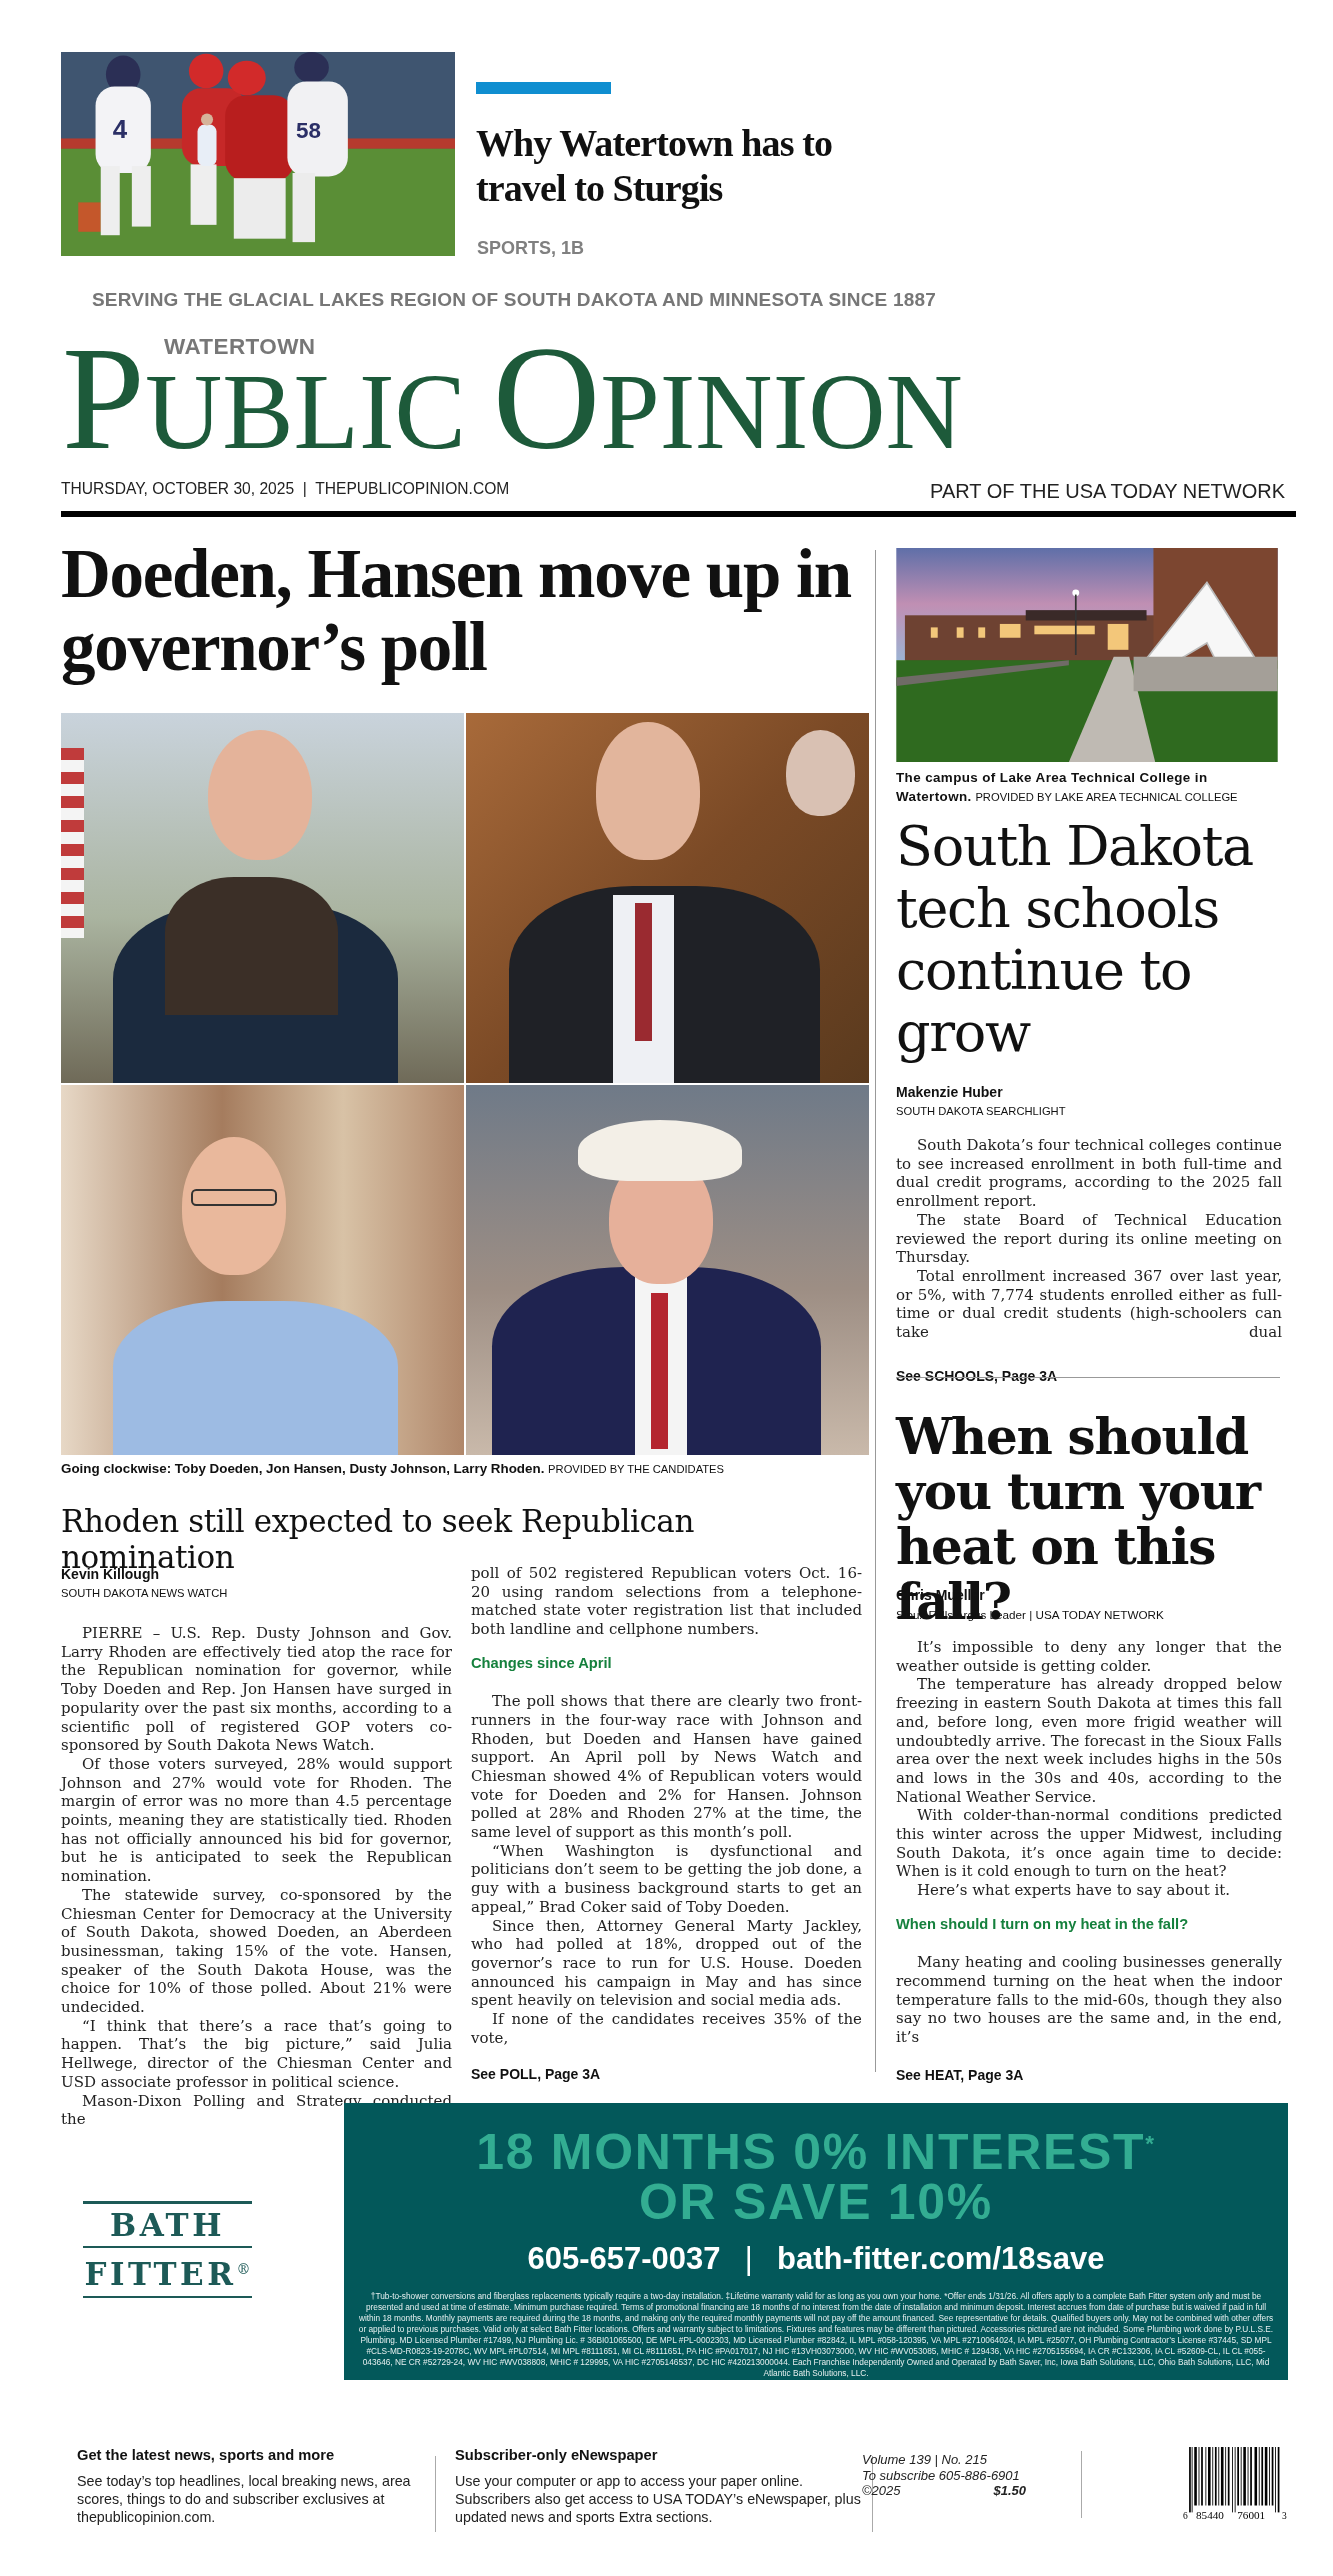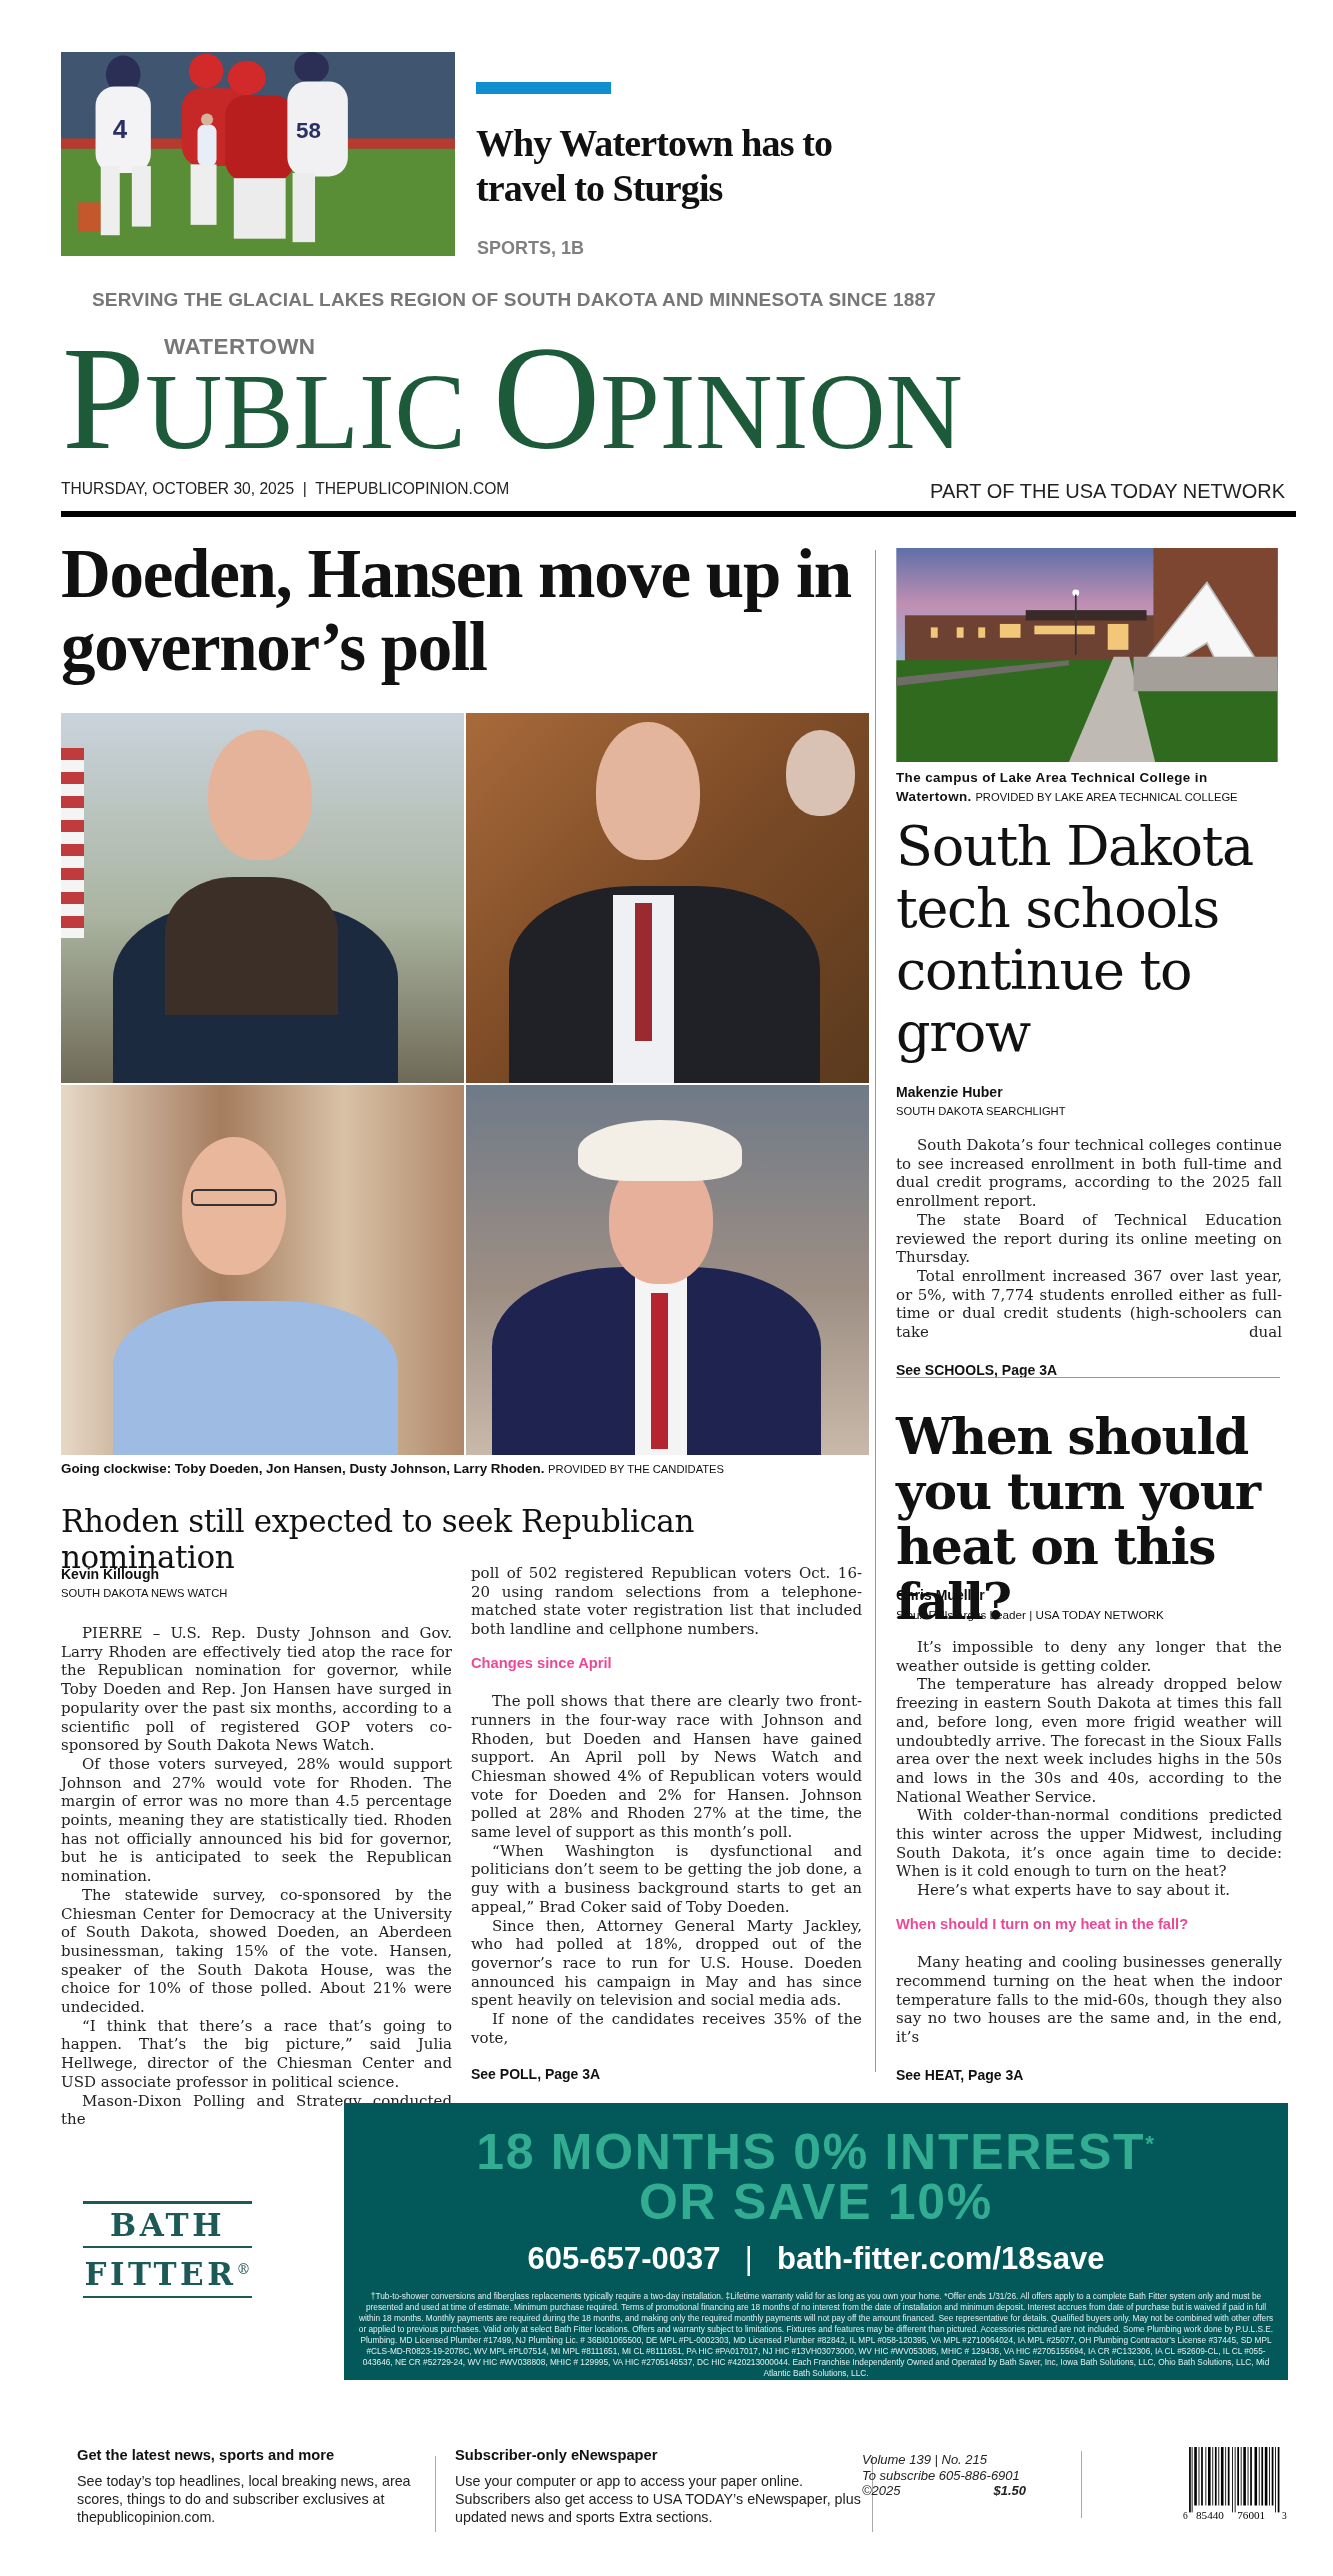--- a/index.html
+++ b/index.html
@@ -31,21 +31,21 @@
   .photo-cell .head { position: absolute; border-radius: 50% 50% 46% 46%; }
   .photo-cell .torso { position: absolute; border-radius: 40% 40% 0 0; }
   .caption { left: 61px; top: 1461px; width: 813px; font-size: 13.4px; }
   .caption b { font-weight: bold; }
   .caption .credit { font-size: 11.2px; text-transform: uppercase; }
   .subhead { left: 61px; top: 1503px; width: 813px; font-size: 31px; font-family: "DejaVu Serif", serif; letter-spacing: -0.4px; }
   .byline-name { font-size: 14px; font-weight: bold; }
   .byline-org { font-size: 11.2px; margin-top: 5.2px; text-transform: uppercase; }
   .body-col { font-size: 15px; line-height: 18.7px; text-align: justify; color: #222; }
   .body-col p { text-indent: 21px; }
-  .body-col h4 { font-family: "Liberation Sans", sans-serif; font-size: 14.7px; font-weight: bold; margin: 15.6px 0 19px; text-indent: 0; color:#ec4899; }
+  .body-col h4 { font-family: "Liberation Sans", sans-serif; font-size: 14.7px; font-weight: bold; margin: 15.6px 0 19px; text-indent: 0; color:#15803d; }
   .see-more { font-family: "Liberation Sans", sans-serif; font-size: 14px; font-weight: bold; color: #111; }
 
   .vdivider { left: 875px; top: 550px; width: 0.9px; height: 1522px; background: #999; }
 
   
   .campus-photo { left: 896px; top: 548px; width: 382px; height: 214px; overflow: hidden; }
   .rc-caption { left: 896px; top: 768px; width: 386px; font-size: 13.4px; line-height: 19px; }
   .rc-headline { left: 896px; top: 816px; width: 386px; font-size: 54px; line-height: 62px; font-family: "DejaVu Serif", serif; letter-spacing: -1.3px; }
   .rc-hr { left: 896px; top: 1377px; width: 384px; height: 0.9px; background: #999; }
 
@@ -214,21 +214,21 @@
 
 <div class="abs sans" style="left:896px;top:1084px;width:386px;">
   <div class="byline-name">Makenzie Huber</div>
   <div class="byline-org">SOUTH DAKOTA SEARCHLIGHT</div>
 </div>
 
 <div class="abs body-col" style="left:896px;top:1136px;width:386px;">
   <p>South Dakota’s four technical colleges continue to see increased enrollment in both full-time and dual credit programs, according to the 2025 fall enrollment report.</p>
   <p>The state Board of Technical Education reviewed the report during its online meeting on Thursday.</p>
   <p style="text-align-last:justify;">Total enrollment increased 367 over last year, or 5%, with 7,774 students enrolled either as full-time or dual credit students (high-schoolers can take dual</p>
-  <div class="see-more" style="margin-top:19px;">See SCHOOLS, Page 3A</div>
+  <div class="see-more" style="margin-top:25px;">See SCHOOLS, Page 3A</div>
 </div>
 
 <div class="abs rc-hr"></div>
 
 <h2 class="abs rc-headline" style="top:1409px;font-weight:bold;font-size:50px;line-height:55px;">When should you turn your heat on this fall?</h2>
 
 <div class="abs sans" style="left:896px;top:1587px;width:386px;">
   <div class="byline-name">Chris Mueller</div>
   <div class="byline-org" style="text-transform:none;font-size:11.7px;">Sioux Falls Argus Leader | USA TODAY NETWORK</div>
 </div>

